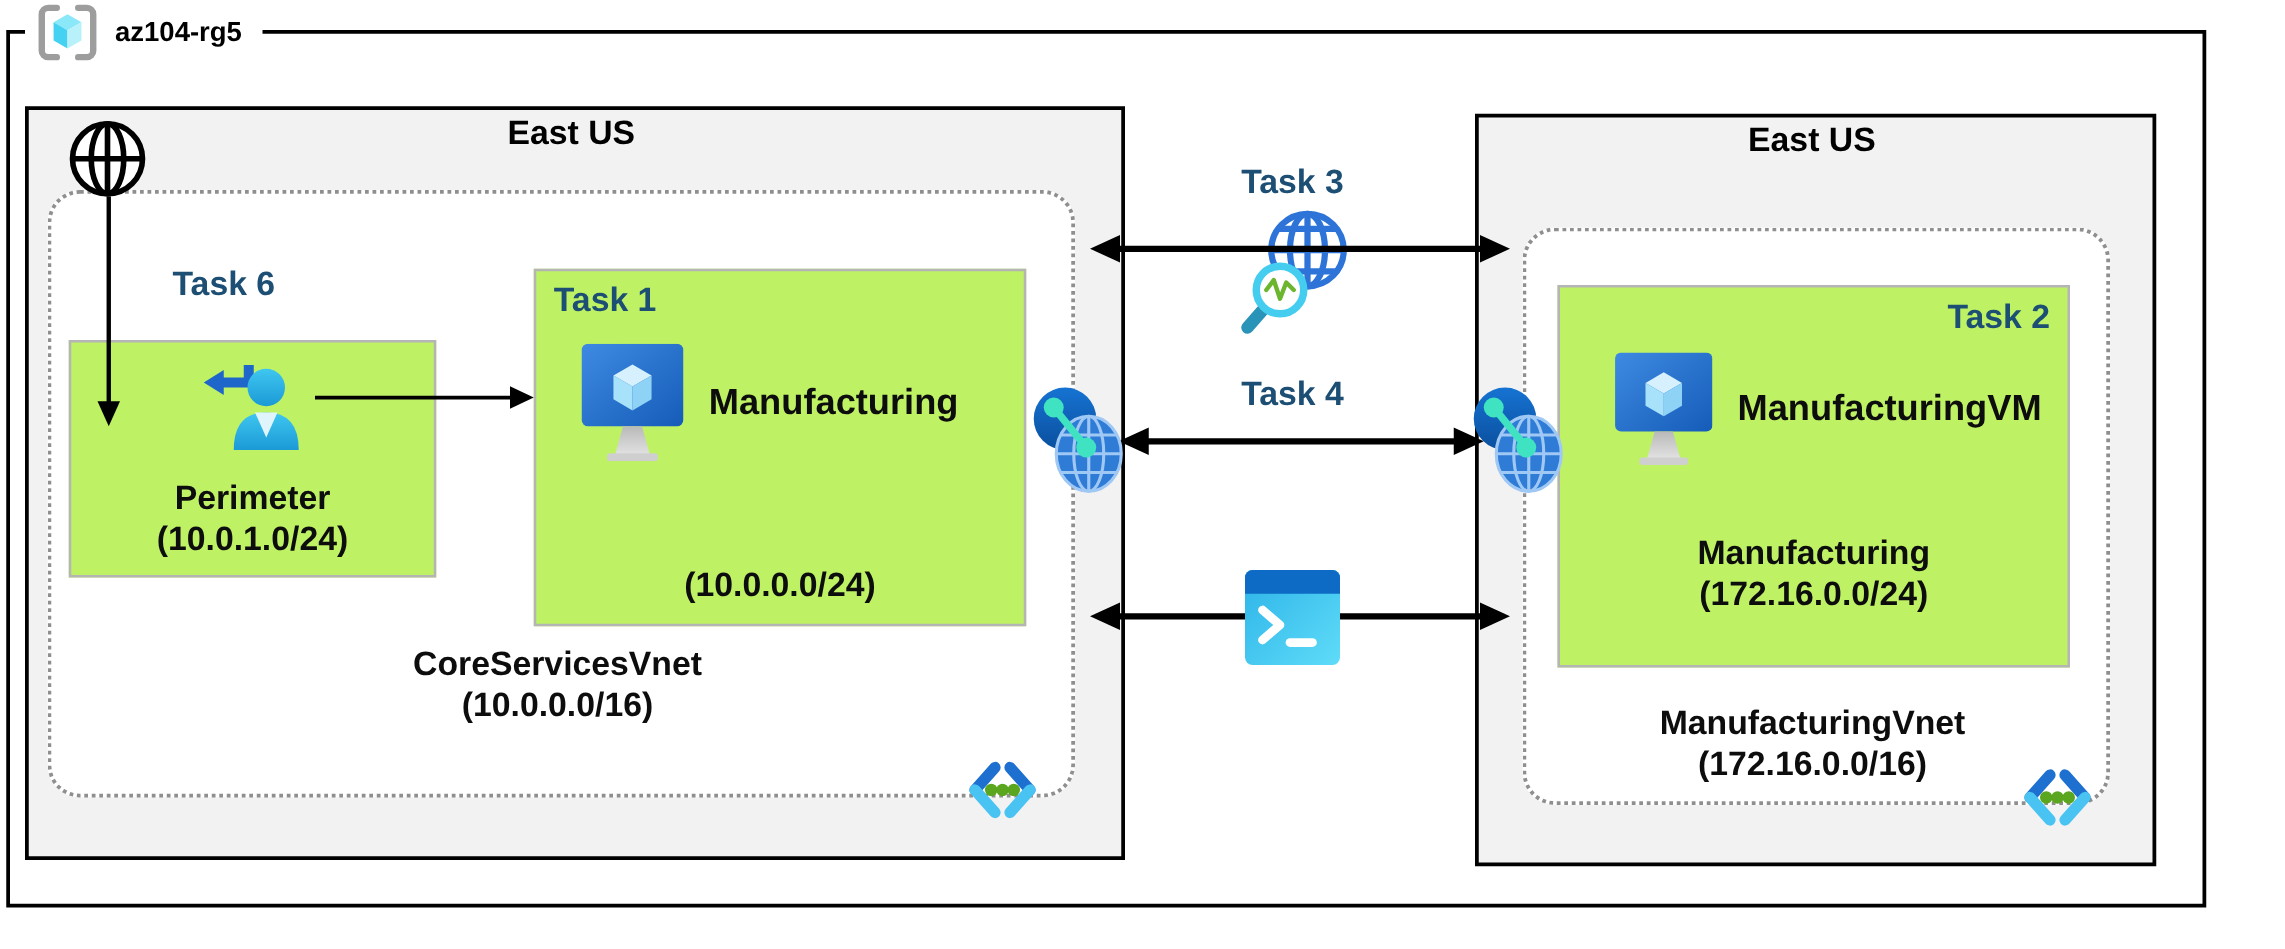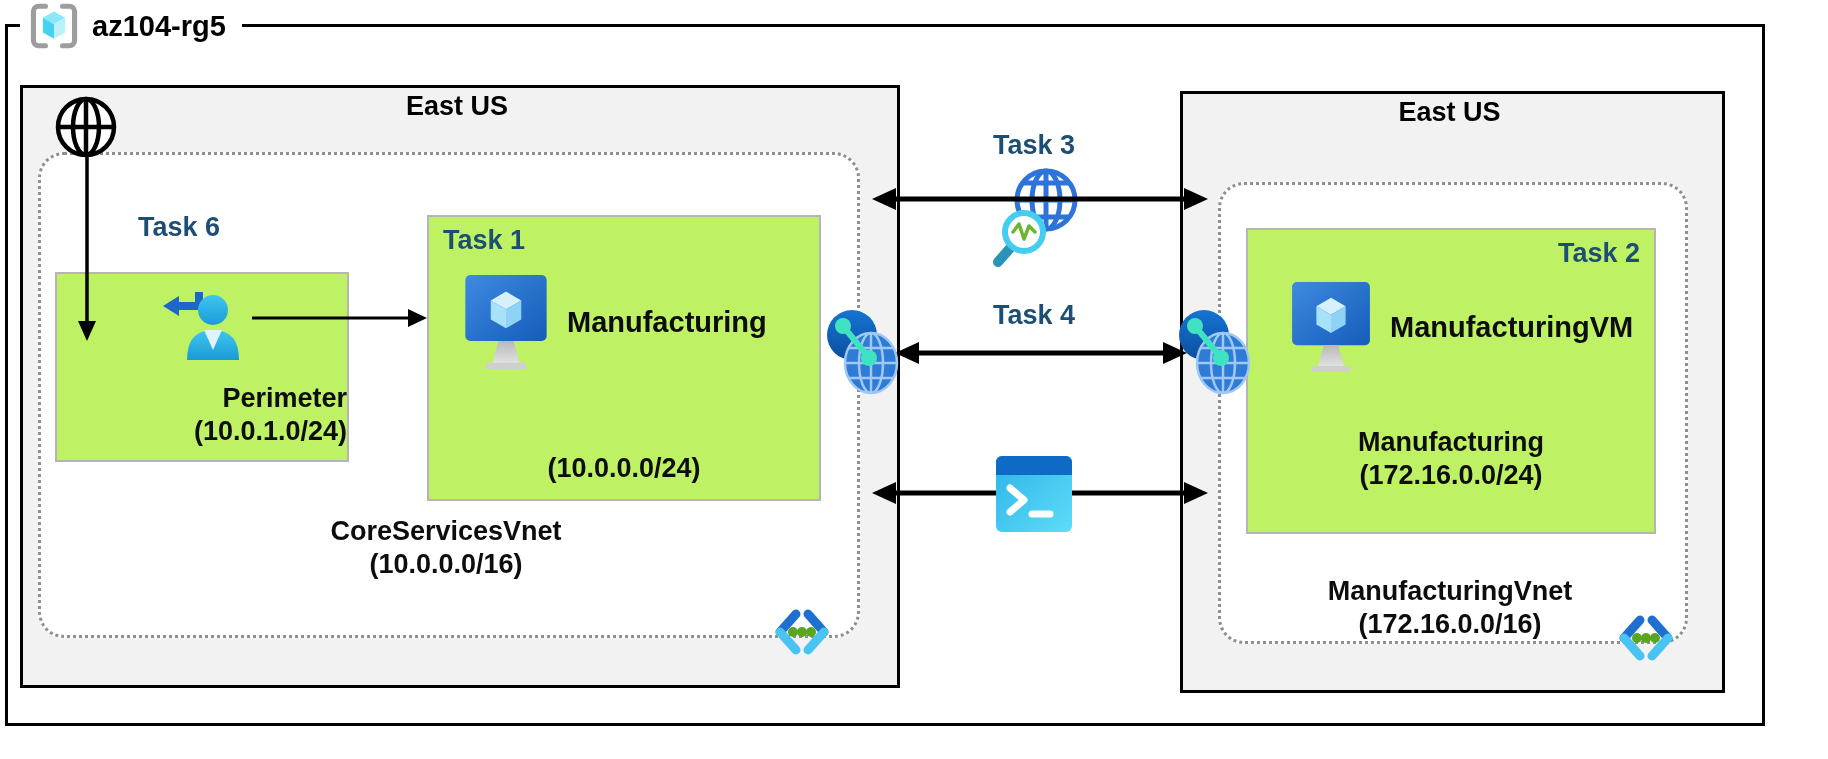--- a/index.html
+++ b/index.html
@@ -4,21 +4,21 @@
 <style>
   html,body{margin:0;padding:0;background:#ffffff;}
   #canvas{
     position:relative;width:1828px;height:759px;background:#ffffff;overflow:hidden;
     font-family:"Liberation Sans",sans-serif;font-weight:700;color:#0d0d0d;
   }
   
   .rg-border{position:absolute;left:5px;top:24px;width:1754px;height:696px;border:3px solid #000;background:#fff;}
   .rg-label{position:absolute;left:20px;top:0px;height:52px;z-index:30;background:#fff;
     display:flex;align-items:center;gap:10px;padding:0 16px 0 6px;}
-  .rg-label .txt{font-size:29px;color:#000;}
+  .rg-label .txt{font-size:22px;color:#000;}
   
   .region{position:absolute;background:#f2f2f2;border:3px solid #000;z-index:1;}
   #region-left{left:20px;top:85px;width:874px;height:597px;}
   #region-right{left:1180px;top:91px;width:539px;height:596px;}
   .region-title{position:absolute;top:6px;left:0;width:100%;text-align:center;font-size:27px;color:#000;}
   
   .vnet{position:absolute;background:#fff;border:3px dotted #8f8f8f;border-radius:26px;z-index:2;}
   #vnet-left{left:38px;top:152px;width:816px;height:480px;}
   #vnet-right{left:1218px;top:182px;width:464px;height:456px;}
   .vnet-label{position:absolute;left:0;width:100%;text-align:center;font-size:27px;line-height:1.22;color:#0d0d0d;}
@@ -90,21 +90,21 @@
               <stop offset="1" stop-color="#1b9ad6"></stop>
           </linearGradient>
         </defs>
         <path d="M40 4 v14 h-24" fill="none" stroke="#1e66c9" stroke-width="8"></path>
         <polygon points="20,8 20,28 4,18" fill="#1e66c9"></polygon>
         <circle cx="54" cy="22" r="15" fill="url(#perGrad)"></circle>
         <path d="M28 72 Q28 42 54 42 Q80 42 80 72 Z" fill="url(#perGrad)"></path>
         <polygon points="45,42 63,42 54,62" fill="#dff4fb"></polygon>
       </svg>
     </div>
-    <div class="subnet-caption" style="bottom:12px;text-align:right;">
+    <div class="subnet-caption" style="bottom:12px;">
       <div>Perimeter</div>
       <div>(10.0.1.0/24)</div>
     </div>
   </div>
 
   <div class="subnet-box" id="task1-box">
     <div class="task-tag task-tag-inbox-left">Task 1</div>
     <div class="vm-row" style="left:36px;top:58px;">
       <span>
         <svg width="82" height="94" viewBox="0 0 64 74">
@@ -156,21 +156,21 @@
     <svg width="176" height="24" viewBox="0 0 176 24">
       <line x1="0" y1="12" x2="158" y2="12" stroke="#000" stroke-width="3"></line>
       <polygon points="156,3 156,21 175,12" fill="#000"></polygon>
     </svg>
   </div>
 
   <div class="region" id="region-right"></div>
   <div class="region-title" style="top:97px;left:1180px;width:539px;position:absolute;z-index:4;">East US</div>
 
   <div class="vnet" id="vnet-right"></div>
-  <div class="vnet-label" style="left:1218px;top:562px;width:464px;position:absolute;z-index:4;margin-top:13px;">
+  <div class="vnet-label" style="left:1218px;top:562px;width:464px;position:absolute;z-index:4;">
     <div>ManufacturingVnet</div>
     <div>(172.16.0.0/16)</div>
   </div>
 
   <div class="subnet-box" id="task2-box">
     <div class="task-tag task-tag-inbox-right">Task 2</div>
     <div class="vm-row" style="left:44px;top:52px;">
       <span>
         <svg width="78" height="90" viewBox="0 0 64 74">
           <defs>

